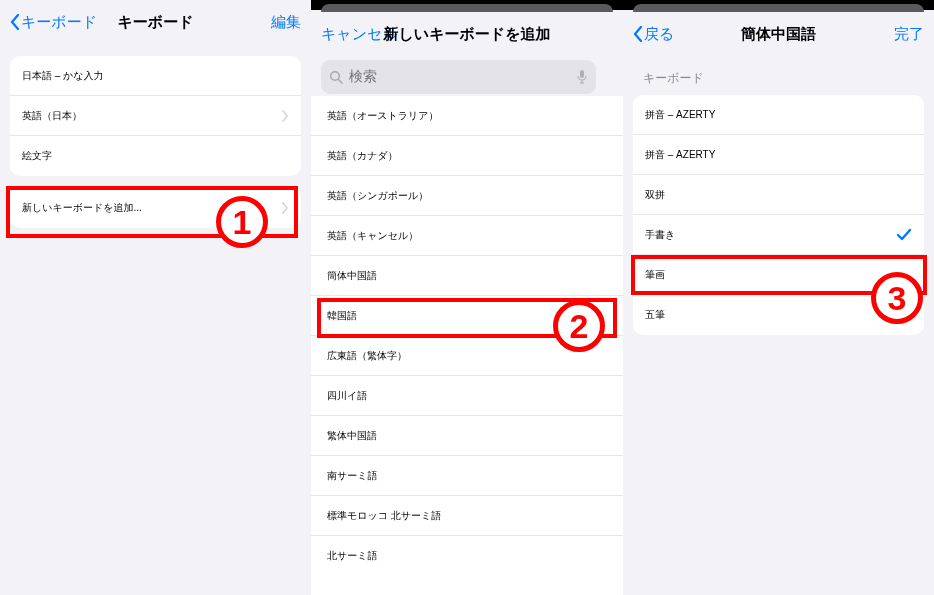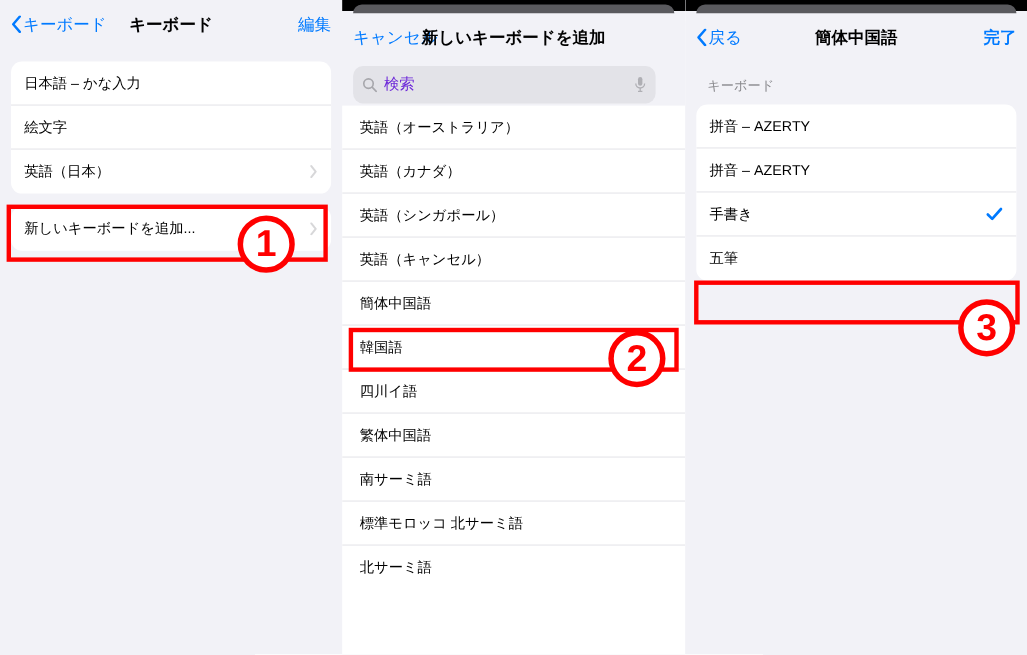--- a/index.html
+++ b/index.html
@@ -56,21 +56,21 @@
     margin: 12px 10px;
     background: #fff;
     border-radius: 10px;
     overflow: hidden;
   }
   .list-row {
     display: flex;
     align-items: center;
     justify-content: space-between;
     padding: 10px 12px;
-    font-size: 13px;
+    font-size: 10px;
     border-bottom: 1px solid #e5e5ea;
     min-height: 40px;
   }
   .list-row:last-child { border-bottom: none; }
   .row-chevron {
     width: 8px; height: 12px;
     opacity: 0.35;
     flex-shrink: 0;
   }
   .row-check {
@@ -96,21 +96,21 @@
     border-radius: 10px 10px 0 0;
   }
   .searchbar {
     margin: 4px 27px 8px 10px;
     height: 34px;
     background: #e3e3e8;
     border-radius: 9px;
     display: flex;
     align-items: center;
     padding: 0 8px;
-    color: #6d28d9;
+    color: #737373;
     font-size: 14px;
   }
   .search-icon { width: 14px; height: 14px; margin-right: 6px; opacity: .7; }
   .mic-icon { width: 12px; height: 16px; margin-left: auto; opacity: .6; }
 
   .panel-2 .plain-list {
     background: #fff;
     position: absolute;
     left: 0; right: 0; top: 84px; bottom: 0;
     overflow: hidden;
@@ -160,27 +160,27 @@
     </div>
     <div class="nav-title">キーボード</div>
     <div class="nav-right">編集</div>
   </div>
 
   <div class="list-group">
     <div class="list-row">
       <span>日本語 – かな入力</span>
     </div>
     <div class="list-row">
-      <span>絵文字</span>
-    </div>
-    <div class="list-row">
       <span>英語（日本）</span>
       <svg class="row-chevron" viewBox="0 0 8 12">
           <path d="M2 1 L6 6 L2 11" stroke="#8e8e93" stroke-width="1.8" fill="none" stroke-linecap="round" stroke-linejoin="round"></path>
         </svg>
+    </div>
+    <div class="list-row">
+      <span>絵文字</span>
     </div>
   </div>
 
   <div class="list-group">
     <div class="list-row">
       <span>新しいキーボードを追加...</span>
       <svg class="row-chevron" viewBox="0 0 8 12">
           <path d="M2 1 L6 6 L2 11" stroke="#8e8e93" stroke-width="1.8" fill="none" stroke-linecap="round" stroke-linejoin="round"></path>
         </svg>
     </div>
@@ -226,20 +226,23 @@
       <div class="list-row">
           <span>英語（キャンセル）</span>
         </div>
       <div class="list-row">
           <span>簡体中国語</span>
         </div>
       <div class="list-row">
           <span>韓国語</span>
         </div>
       <div class="list-row">
+          <span>広東語（繁体字）</span>
+        </div>
+      <div class="list-row">
           <span>四川イ語</span>
         </div>
       <div class="list-row">
           <span>繁体中国語</span>
         </div>
       <div class="list-row">
           <span>南サーミ語</span>
         </div>
       <div class="list-row">
           <span>標準モロッコ 北サーミ語</span>
@@ -260,39 +263,45 @@
   <div style="position:absolute;top:12px;left:0;right:0;bottom:0;background:#f2f2f7;border-radius:10px 10px 0 0;">
 
     <div class="navbar" style="background:transparent;">
       <div class="nav-left">
         <svg class="back-chevron" viewBox="0 0 10 16">
             <path d="M8 1 L2 8 L8 15" stroke="#007aff" stroke-width="2.2" fill="none" stroke-linecap="round" stroke-linejoin="round"></path>
           </svg>
         <span>戻る</span>
       </div>
       <div class="nav-title">簡体中国語</div>
-      <div class="nav-right" style="font-weight:700;">完了</div>
+      <div class="nav-right" style="font-weight:400;">完了</div>
     </div>
 
     <div class="section-header">キーボード</div>
 
     <div class="list-group" style="margin-top:4px;">
       <div class="list-row">
         <span>拼音 – AZERTY</span>
       </div>
       <div class="list-row">
         <span>拼音 – AZERTY</span>
+      </div>
+      <div class="list-row">
+        <span>双拼</span>
       </div>
       <div class="list-row">
         <span>手書き</span>
         <svg class="row-check" viewBox="0 0 16 14">
             <path d="M2 7 L6 11 L14 2" stroke="#007aff" stroke-width="2.4" fill="none" stroke-linecap="round" stroke-linejoin="round"></path>
           </svg>
       </div>
       <div class="list-row">
+        <span>筆画</span>
+      </div>
+      <div class="list-row">
         <span>五筆</span>
       </div>
     </div>
   </div>
 
   <div class="annot-box" style="left:8px; top:255px; width:296px; height:40px;"></div>
   <div class="annot-circle" style="left:248px; top:272px;">3</div>
 </div>
 
 </body></html>

